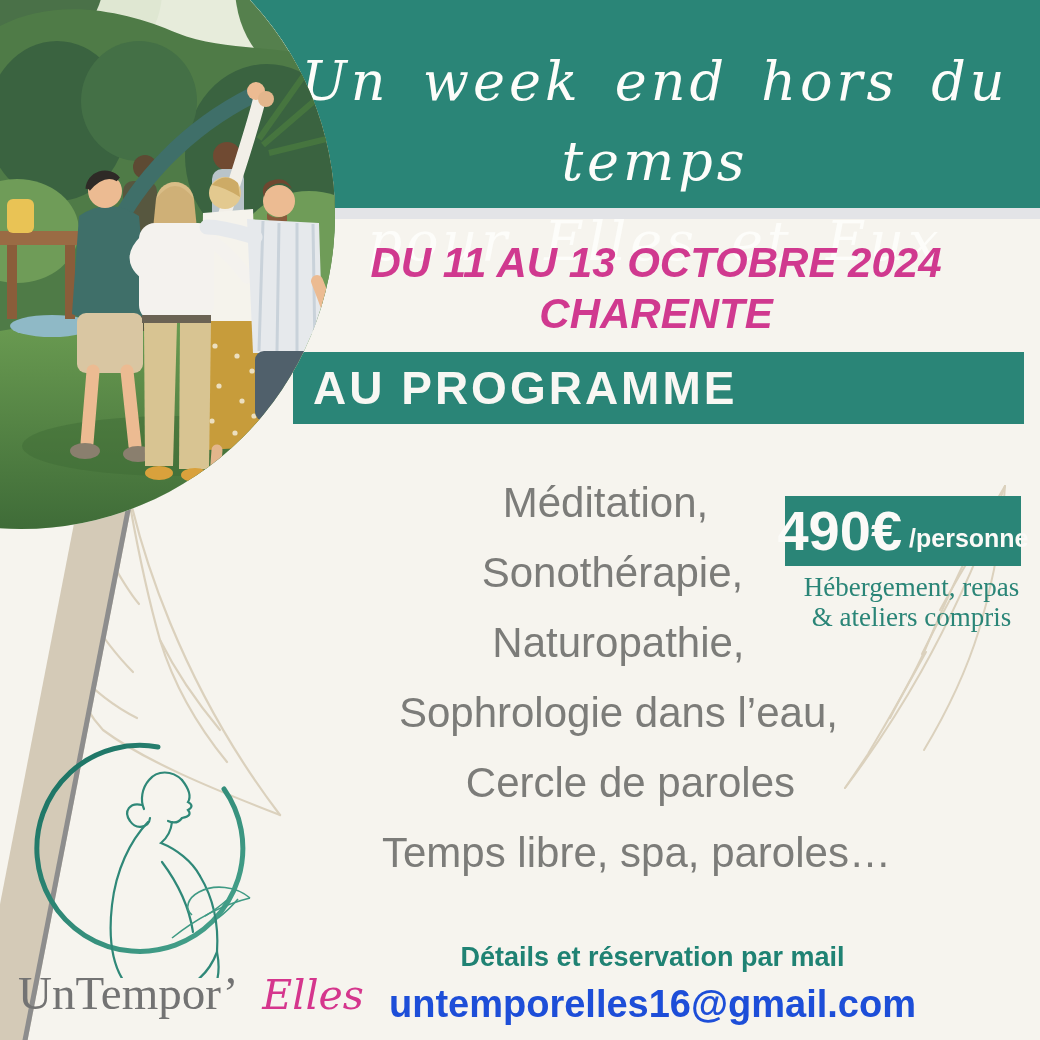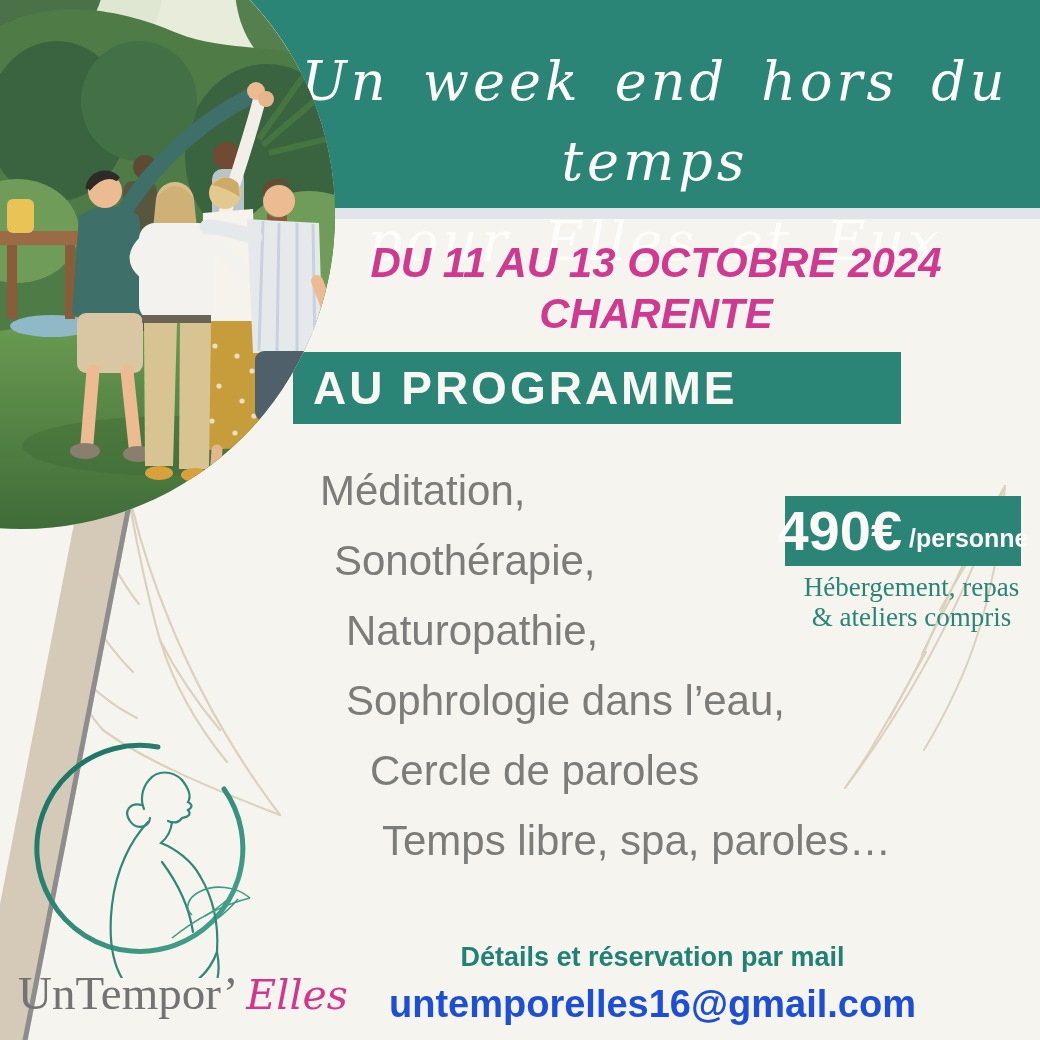--- a/index.html
+++ b/index.html
@@ -27,25 +27,25 @@
   .photo-circle{position:absolute;left:-293px;top:-99px;width:628px;height:628px;
     border-radius:50%;overflow:hidden;z-index:5;background:#dfe7d8;}
 
   
   .date-block{position:absolute;left:270px;top:240px;width:772px;z-index:4;
     text-align:center;color:#d0398f;font-weight:bold;font-style:italic;}
   .date-line1{font-size:42px;line-height:46px;}
   .date-line2{font-size:42px;line-height:46px;margin-top:5px;}
 
   
-  .program-band{position:absolute;left:293px;top:352px;width:608px;height:72px;
+  .program-band{position:absolute;left:293px;top:352px;width:731px;height:72px;
     background:#2a8577;z-index:4;}
   .program-title{color:#f8f7f3;font-weight:bold;font-size:46px;line-height:72px;
     padding-left:20px;letter-spacing:3px;}
-  .program-list{position:absolute;left:320px;top:456px;z-index:4;color:#7c7c79;font-size:42px;}
+  .program-list{position:absolute;left:320px;top:468px;z-index:4;color:#7c7c79;font-size:42px;text-align:center;}
   .program-list .item{line-height:70px;height:70px;white-space:nowrap;}
   .program-list .item:nth-child(1){margin-left:0;}
   .program-list .item:nth-child(2){margin-left:14px;}
   .program-list .item:nth-child(3){margin-left:26px;}
   .program-list .item:nth-child(4){margin-left:26px;}
   .program-list .item:nth-child(5){margin-left:50px;}
   .program-list .item:nth-child(6){margin-left:62px;}
 
   
   .price-badge{position:absolute;left:785px;top:496px;width:236px;height:70px;background:#2a8577;
@@ -53,21 +53,21 @@
   .price-amount{font-size:56px;font-weight:bold;line-height:70px;}
   .price-per{font-size:25px;font-weight:bold;margin-left:7px;position:relative;top:-3px;}
   .price-note{position:absolute;left:770px;top:572px;width:283px;z-index:4;text-align:center;
     color:#2a8577;font-family:"Liberation Serif",serif;font-size:27px;line-height:30px;}
 
   
   .logo-art{position:absolute;left:22px;top:710px;width:240px;height:268px;z-index:4;}
   .wordmark{position:absolute;left:18px;top:966px;width:300px;z-index:4;white-space:nowrap;}
   .wordmark .main{font-family:"Liberation Serif",serif;color:#737373;font-size:47px;}
   .wordmark .accent{font-family:"DejaVu Serif",serif;font-style:italic;color:#d5368d;
-    font-size:41px;margin-left:8px;}
+    font-size:41px;margin-left:24px;}
 
   
   .contact{position:absolute;left:300px;top:936px;width:705px;text-align:center;z-index:4;}
   .contact-cta{color:#1f8273;font-weight:bold;font-size:27px;line-height:42px;}
   .contact-email{color:#1d4ed8;font-weight:bold;font-size:38px;line-height:44px;margin-top:4px;}
 </style>
 </head>
 <body>
 
 <div class="poster">

